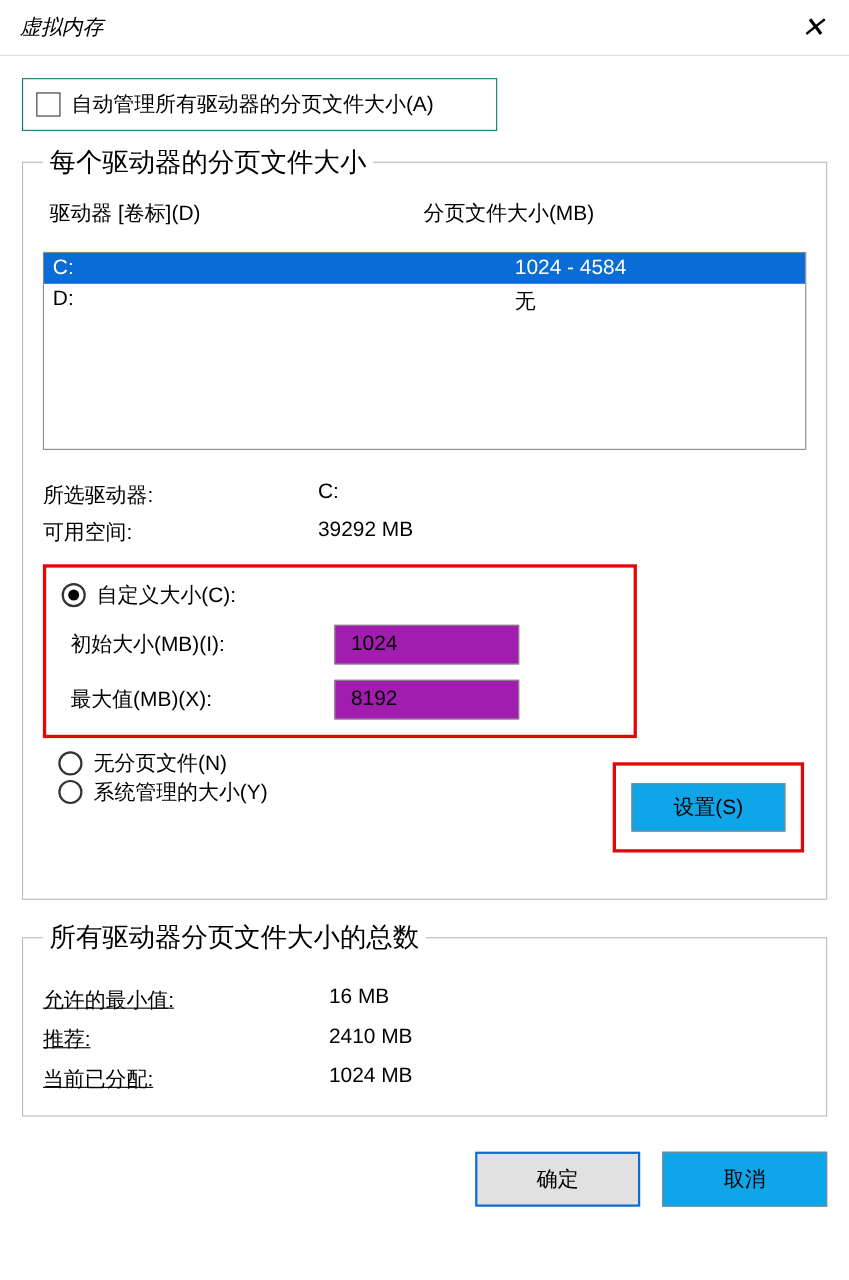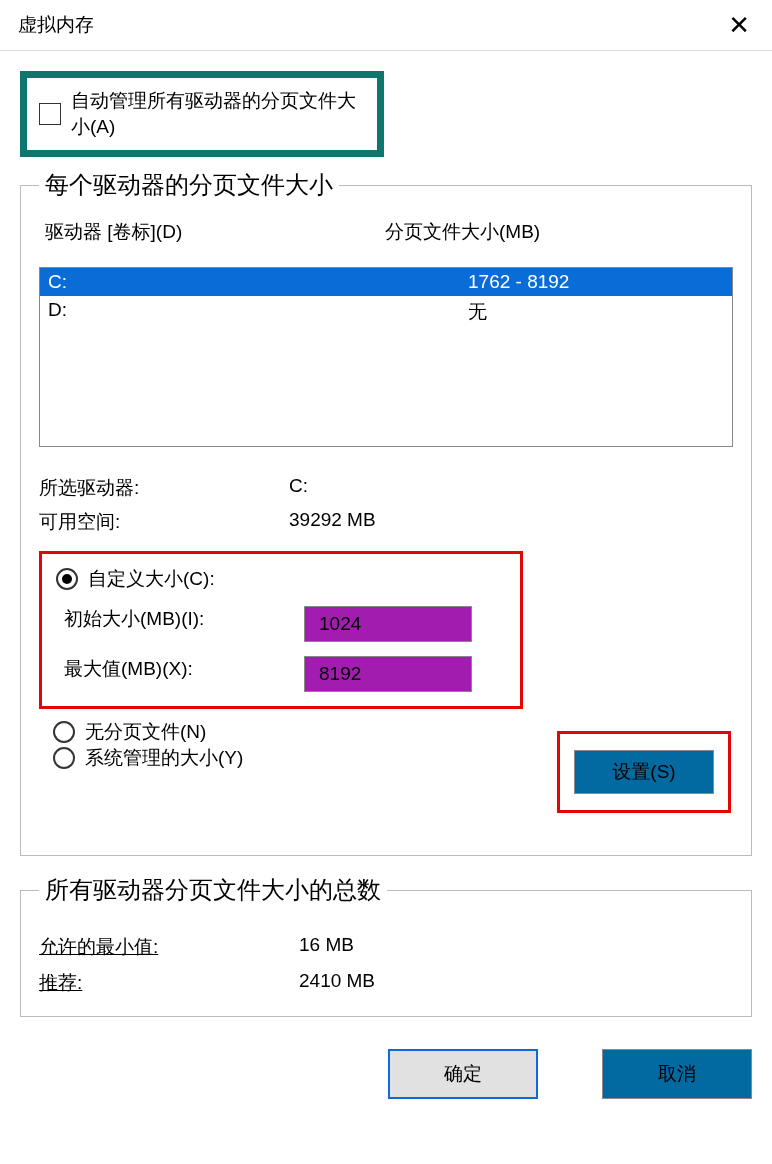--- a/index.html
+++ b/index.html
@@ -15,36 +15,37 @@
       width: 772px;
       height: 1164px;
       overflow: hidden;
     }
     .titlebar {
       display: flex;
       align-items: center;
       justify-content: space-between;
       padding: 10px 14px 10px 18px;
       border-bottom: 1px solid #ddd;
+      font-style: italic;
     }
     .close-icon {
       font-size: 26px;
       line-height: 1;
       cursor: pointer;
       padding: 2px 8px;
     }
     .content {
       padding: 20px 20px 14px 20px;
     }
     .auto-manage-row {
-      border: 7px solid #0f766e;
+      border: 1px solid #0f766e;
       padding: 10px 12px;
       display: flex;
       align-items: center;
-      width: 364px;
+      width: 432px;
       margin-bottom: 12px;
     }
     .checkbox {
       width: 22px;
       height: 22px;
       border: 1.5px solid #333;
       background: #fff;
       margin-right: 10px;
       flex-shrink: 0;
     }
@@ -89,21 +90,21 @@
     .info-row .label {
       flex: 0 0 250px;
     }
     .selected-drive-section {
       margin-top: 28px;
     }
     .highlight-box {
       border: 3px solid #e30606;
       padding: 12px 14px;
       margin-top: 16px;
-      width: 484px;
+      width: 540px;
     }
     .radio-row {
       display: flex;
       align-items: center;
       margin-bottom: 14px;
     }
     .radio {
       width: 22px;
       height: 22px;
       border: 2px solid #333;
@@ -118,20 +119,21 @@
       position: absolute;
       left: 4px;
       top: 4px;
       width: 10px;
       height: 10px;
       background: #000;
       border-radius: 50%;
     }
     .size-input-row {
       display: flex;
+      align-items: center;
       margin-bottom: 14px;
       padding-left: 8px;
     }
     .size-input-row .slabel {
       flex: 0 0 240px;
     }
     .text-input {
       border: 1.5px solid #888;
       padding: 6px 14px;
       font-size: 19px;
@@ -148,21 +150,21 @@
       margin-top: -58px;
       margin-bottom: 22px;
       padding-right: 2px;
     }
     .set-button-wrap {
       border: 3px solid #e30606;
       padding: 16px 14px;
     }
     .btn {
       border: 1.5px solid #888;
-      background: #0369a1;
+      background: #0ea5e9;
       padding: 8px 28px;
       font-size: 19px;
       font-family: inherit;
       cursor: pointer;
       min-width: 140px;
       text-align: center;
     }
     .totals-section {
       margin-top: 8px;
     }
@@ -180,21 +182,20 @@
       gap: 20px;
       padding: 0 20px;
     }
     .btn.primary {
       border: 2px solid #0a6cd6;
       background: #e1e1e1;
     }
     .btn.dialog {
       min-width: 150px;
       padding: 10px 28px;
-      margin-left: 44px;
     }
   </style>
 </head>
 <body>
 
 <div class="titlebar">
   <span>虚拟内存</span>
   <span class="close-icon">✕</span>
 </div>
 
@@ -209,21 +210,21 @@
     <legend>每个驱动器的分页文件大小</legend>
 
     <div class="drive-headers">
       <span class="col1">驱动器 [卷标](D)</span>
       <span>分页文件大小(MB)</span>
     </div>
 
     <div class="drive-list">
       <div class="drive-row selected">
         <span class="dcol1">C:</span>
-        <span>1762 - 8192</span>
+        <span>1024 - 4584</span>
       </div>
       <div class="drive-row">
         <span class="dcol1">D:</span>
         <span>无</span>
       </div>
     </div>
 
     <div class="selected-drive-section">
       <div class="info-row">
         <span class="label">所选驱动器:</span>
@@ -272,20 +273,24 @@
   <fieldset class="totals-section">
     <legend>所有驱动器分页文件大小的总数</legend>
     <div class="totals-row">
       <span class="tlabel">允许的最小值:</span>
       <span>16 MB</span>
     </div>
     <div class="totals-row">
       <span class="tlabel">推荐:</span>
       <span>2410 MB</span>
     </div>
+    <div class="totals-row">
+      <span class="tlabel">当前已分配:</span>
+      <span>1024 MB</span>
+    </div>
   </fieldset>
 
 </div>
 
 <div class="dialog-buttons">
   <button class="btn dialog primary">确定</button>
   <button class="btn dialog">取消</button>
 </div>
 
 </body></html>

